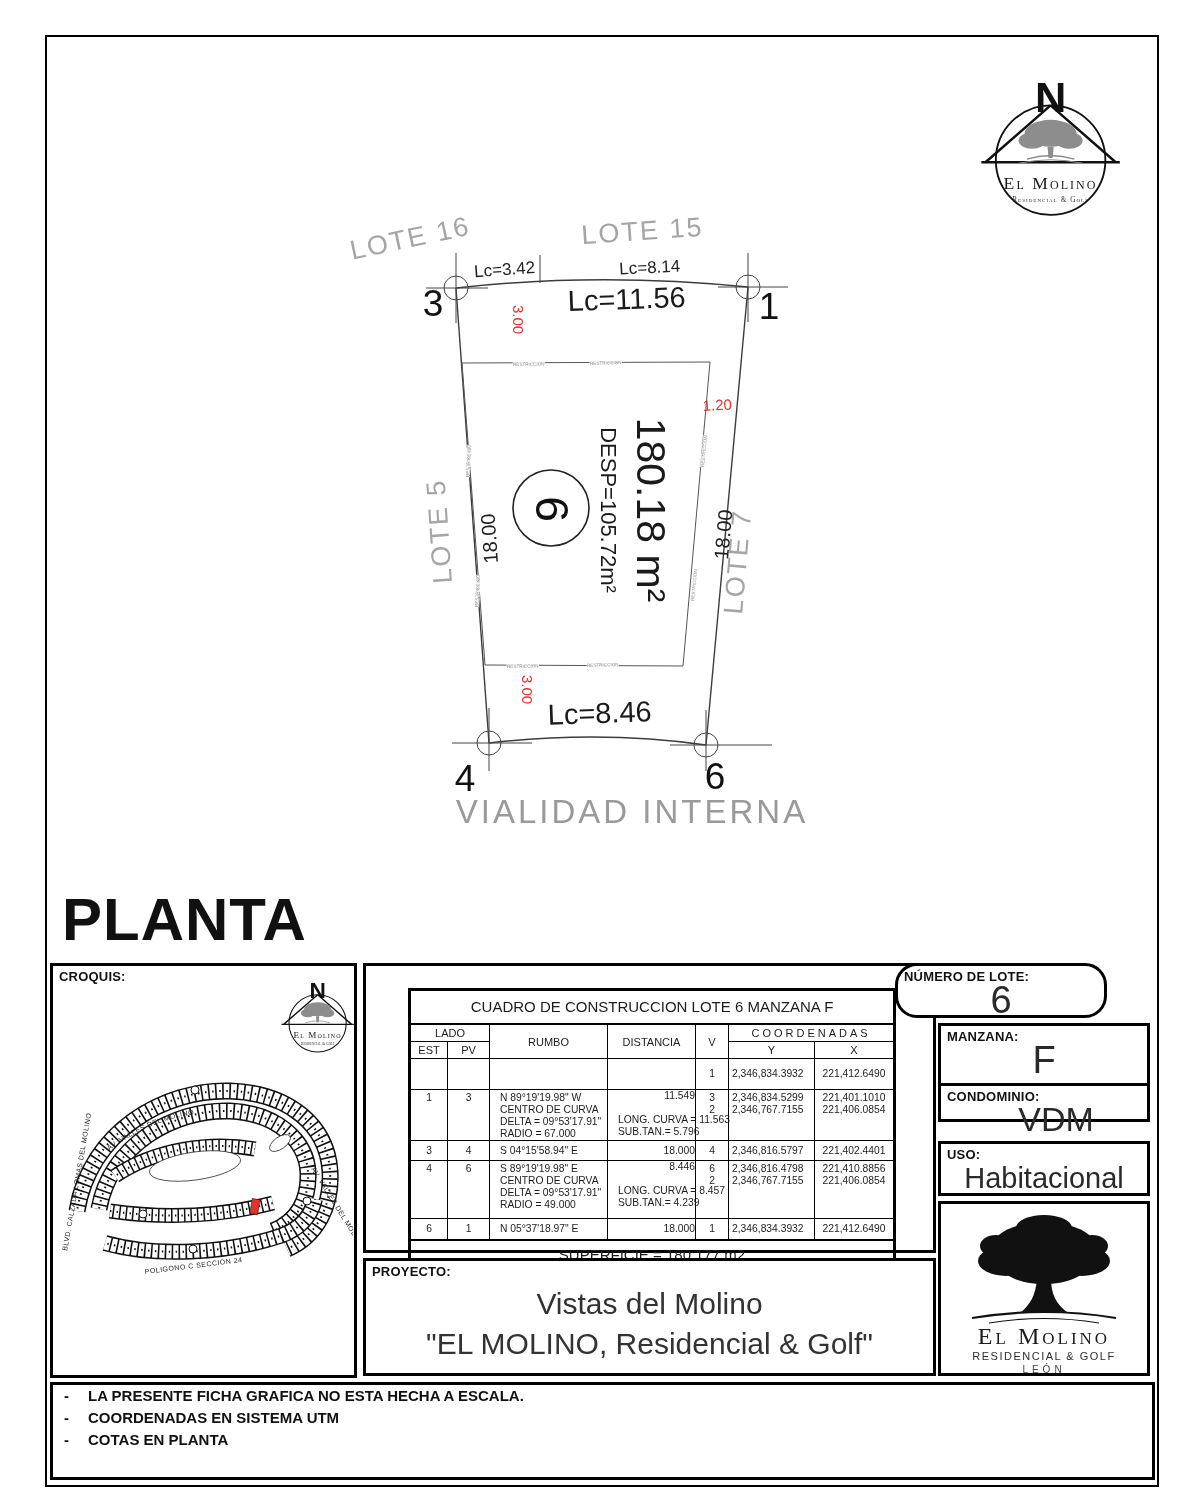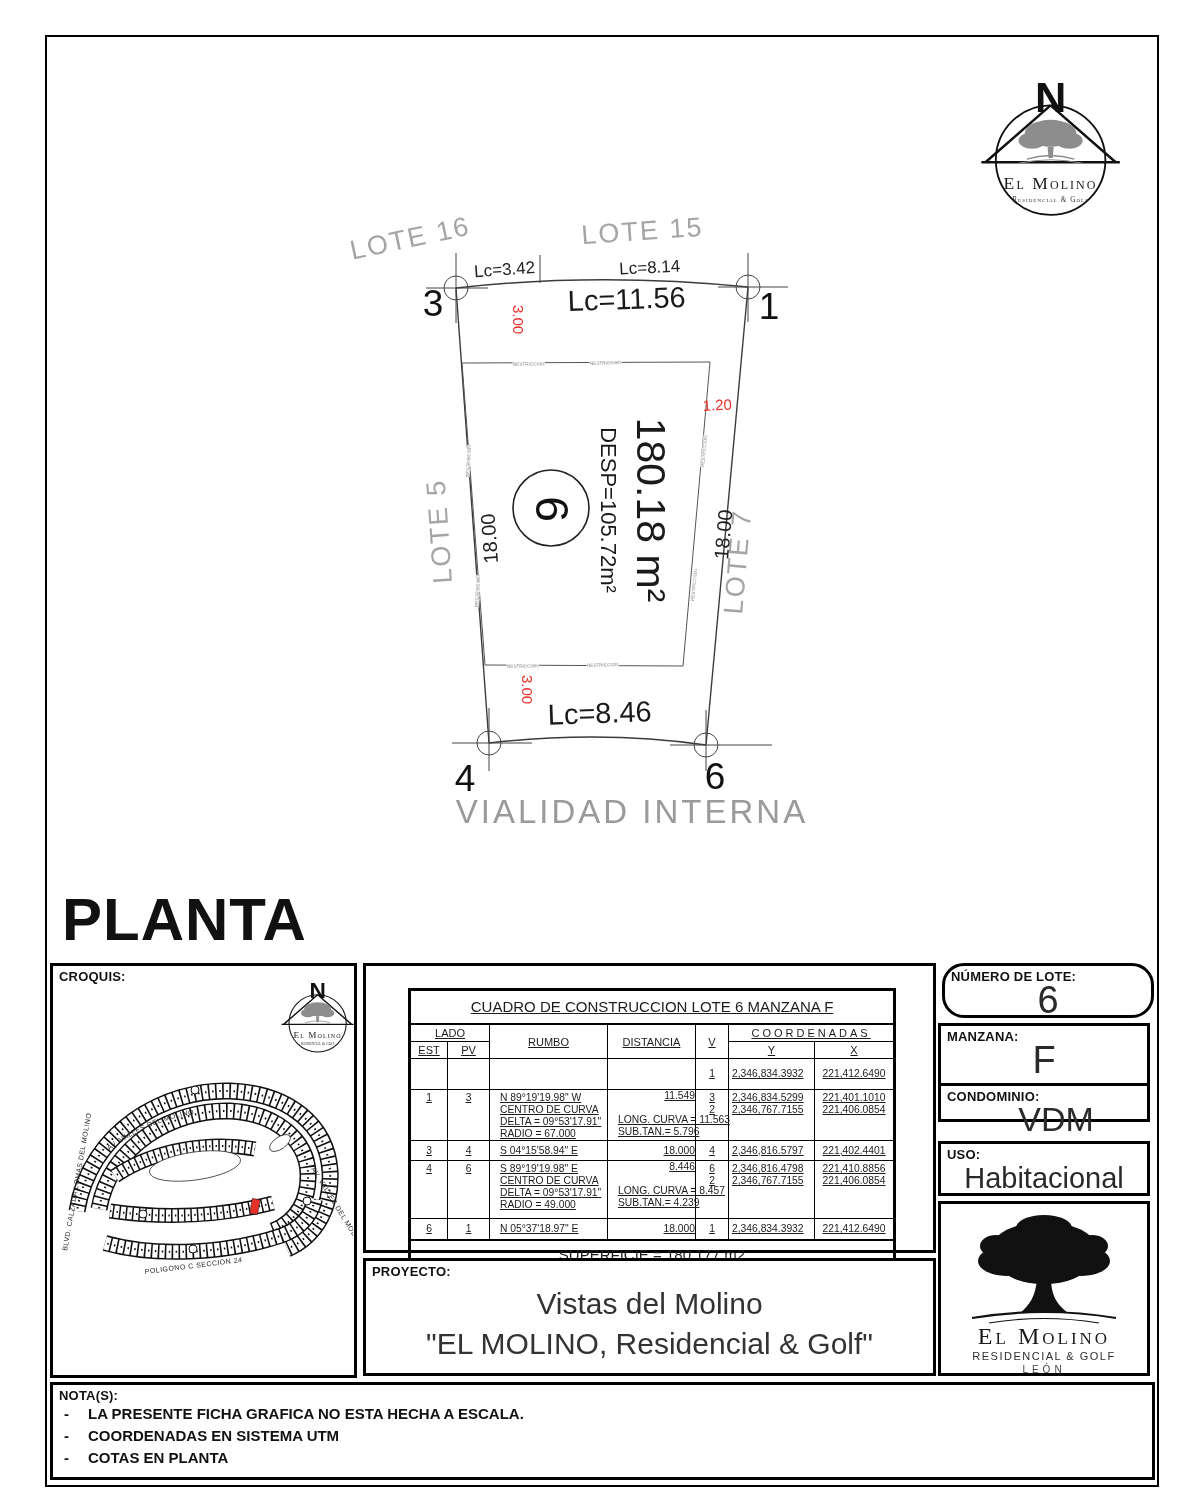--- a/index.html
+++ b/index.html
@@ -8,21 +8,21 @@
     font-family:"Liberation Sans",sans-serif;color:#111;overflow:hidden;
   }
   .abs{position:absolute;}
   .sheet{position:absolute;left:45px;top:35px;width:1110px;height:1448px;border:2px solid #000;}
   .box{position:absolute;border:3px solid #000;background:#fff;box-sizing:border-box;}
   .box-label{display:block;font-weight:bold;font-size:13px;padding:3px 0 0 6px;letter-spacing:.2px;}
   .planta-title{position:absolute;left:62px;top:885px;font-size:60px;font-weight:800;letter-spacing:1px;}
   
   .ctable{position:absolute;left:42px;top:22px;width:485px;border-collapse:collapse;table-layout:fixed;
           border:3px solid #000;font-size:10.3px;line-height:12px;color:#1c1c1c;}
-  .ctable td{border:1.3px solid #000;padding:0 2px;text-align:center;vertical-align:middle;overflow:visible;text-decoration:underline;}
+  .ctable td{border:1.3px solid #000;padding:0 2px;text-align:center;vertical-align:middle;overflow:visible;}
   .t-title td{font-size:15px;height:32px;border-bottom:2.5px solid #000;}
   .t-h td{font-size:11px;height:16px;}
   .coord{letter-spacing:3px;}
   .rumbo{text-align:left !important;padding-left:10px !important;white-space:pre-line;}
   .vcell,.ycell,.xcell{white-space:pre-line;}
   .ycell{text-align:left !important;padding-left:3px !important;}
   .dist{padding:0 !important;}
   .dm{text-align:right;}
   .dx{text-align:left;white-space:pre;padding-left:10px;position:relative;z-index:3;}
   .multi td{vertical-align:top;padding-top:2px;}
@@ -309,21 +309,21 @@
   </tbody>
     </table>
 </div>
 
 <div class="box" style="left:363px;top:1258px;width:573px;height:118px;">
   <span class="box-label">PROYECTO:</span>
   <div class="proj-line" style="margin-top:8px;">Vistas del Molino</div>
   <div class="proj-line" style="margin-top:6px;">"EL MOLINO, Residencial &amp; Golf"</div>
 </div>
 
-<div class="box" style="left:942px;top:963px;width:212px;height:55px;border-radius:22px;">
+<div class="box" style="left:895px;top:963px;width:212px;height:55px;border-radius:22px;">
   <span class="box-label">NÚMERO DE LOTE:</span>
   <div class="info-value v-big">6</div>
 </div>
 <div class="box" style="left:938px;top:1023px;width:212px;height:72px;">
   <span class="box-label">MANZANA:</span>
   <div class="info-value v-big">F</div>
 </div>
 <div class="box" style="left:938px;top:1083px;width:212px;height:39px;">
   <span class="box-label">CONDOMINIO:</span>
   <div class="info-value v-mid">VDM</div>
@@ -347,21 +347,20 @@
     </g>
     <path d="M28,112 Q100,100 172,112" stroke="#111" stroke-width="2.2" fill="none"></path>
     <path d="M45,117 Q100,108 155,117" stroke="#111" stroke-width="1.2" fill="none"></path>
     <text x="100" y="138" text-anchor="middle" class="t-serif" font-size="24" letter-spacing="3" fill="#1a1a1a">El Molino</text>
     <text x="100" y="154" text-anchor="middle" font-size="11" letter-spacing="1.5" fill="#2e2e2e">RESIDENCIAL &amp; GOLF</text>
     <text x="100" y="167" text-anchor="middle" font-size="10" letter-spacing="4" fill="#444">LEÓN</text>
   </svg>
 </div>
 
 <div class="box" style="left:50px;top:1382px;width:1105px;height:98px;">
-  <span class="box-label">NOTA(S):</span>
   <div class="note-item">
     <span class="dash">-</span>
     <span class="txt">LA PRESENTE FICHA GRAFICA NO ESTA HECHA A ESCALA.</span>
     </div>
   <div class="note-item">
     <span class="dash">-</span>
     <span class="txt">COORDENADAS EN SISTEMA UTM</span>
     </div>
   <div class="note-item">
     <span class="dash">-</span>

